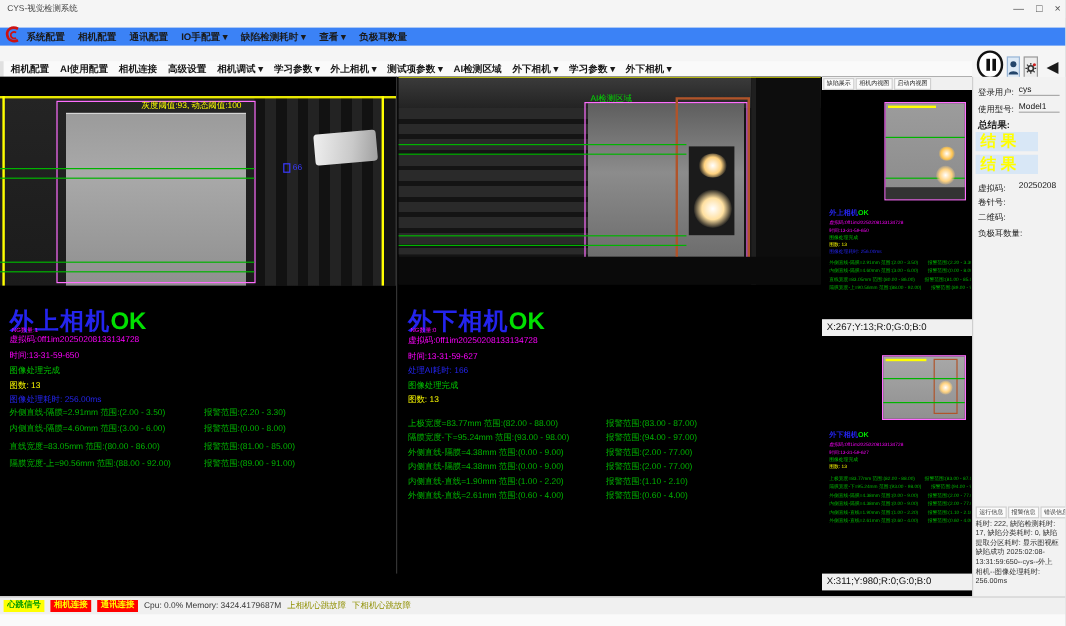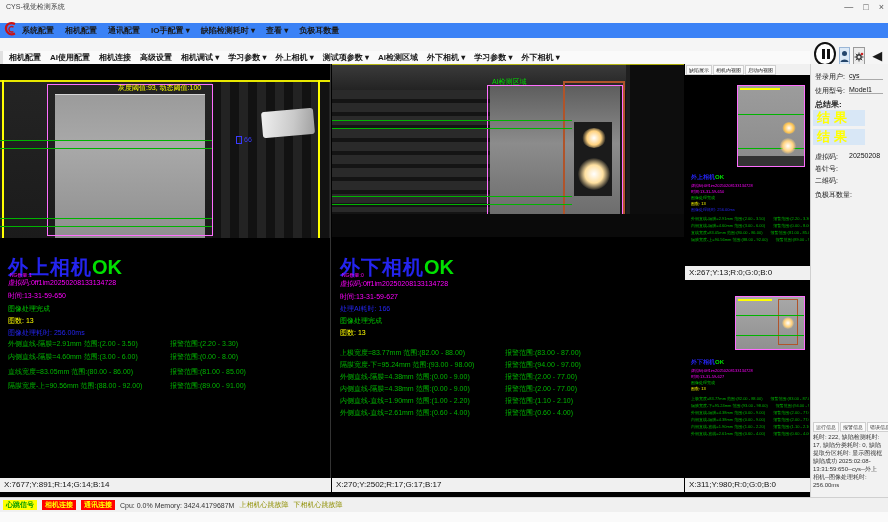--- a/index.html
+++ b/index.html
@@ -216,21 +216,20 @@
       </div>
       <div class="m-row" style="top:303px;">
         <span>直线宽度=83.05mm 范围:(80.00 - 86.00)</span>
         <span class="alarm">报警范围:(81.00 - 85.00)</span>
       </div>
       <div class="m-row" style="top:317px;">
         <span>隔膜宽度-上=90.56mm 范围:(88.00 - 92.00)</span>
         <span class="alarm">报警范围:(89.00 - 91.00)</span>
       </div>
     </div>
-    <div class="strip" style="left:0;top:414px;width:331px;">X:7677;Y:891;R:14;G:14;B:14</div>
 
     <div class="vp vp-mid">
       <div class="mv-img">
         <div class="mv-beam"></div>
         <div class="mv-slats"></div>
         <div class="mv-part"></div>
         <div class="mv-slot"></div>
         <div class="blob" style="left:250px;top:64px;width:24px;height:20px;background:radial-gradient(circle,#ffffff 0%,#ffd27f 45%,rgba(255,160,40,0) 75%);"></div>
         <div class="blob" style="left:246px;top:94px;width:32px;height:32px;background:radial-gradient(circle,#ffffff 0%,#ffe0a0 40%,rgba(255,170,60,0) 72%);"></div>
         <div class="mv-pink"></div>
@@ -271,21 +270,20 @@
       </div>
       <div class="m-row" style="top:332px;">
         <span>内侧直线-直线=1.90mm 范围:(1.00 - 2.20)</span>
         <span class="alarm">报警范围:(1.10 - 2.10)</span>
       </div>
       <div class="m-row" style="top:344px;">
         <span>外侧直线-直线=2.61mm 范围:(0.60 - 4.00)</span>
         <span class="alarm">报警范围:(0.60 - 4.00)</span>
       </div>
     </div>
-    <div class="strip" style="left:332px;top:414px;width:352px;">X:270;Y:2502;R:17;G:17;B:17</div>
 
     <div class="abs thumbs">
       <div class="thumb-tabs">
         <span class="thumb-tab">缺陷展示</span>
         <span class="thumb-tab">相机内视图</span>
         <span class="thumb-tab">启动内视图</span>
       </div>
 
       <div class="thumb" style="top:11px;height:191px;">
         <div class="t-img" style="left:52px;top:10px;width:68px;height:82px;background:linear-gradient(180deg,#9c9c9c,#8b8b8b);">

